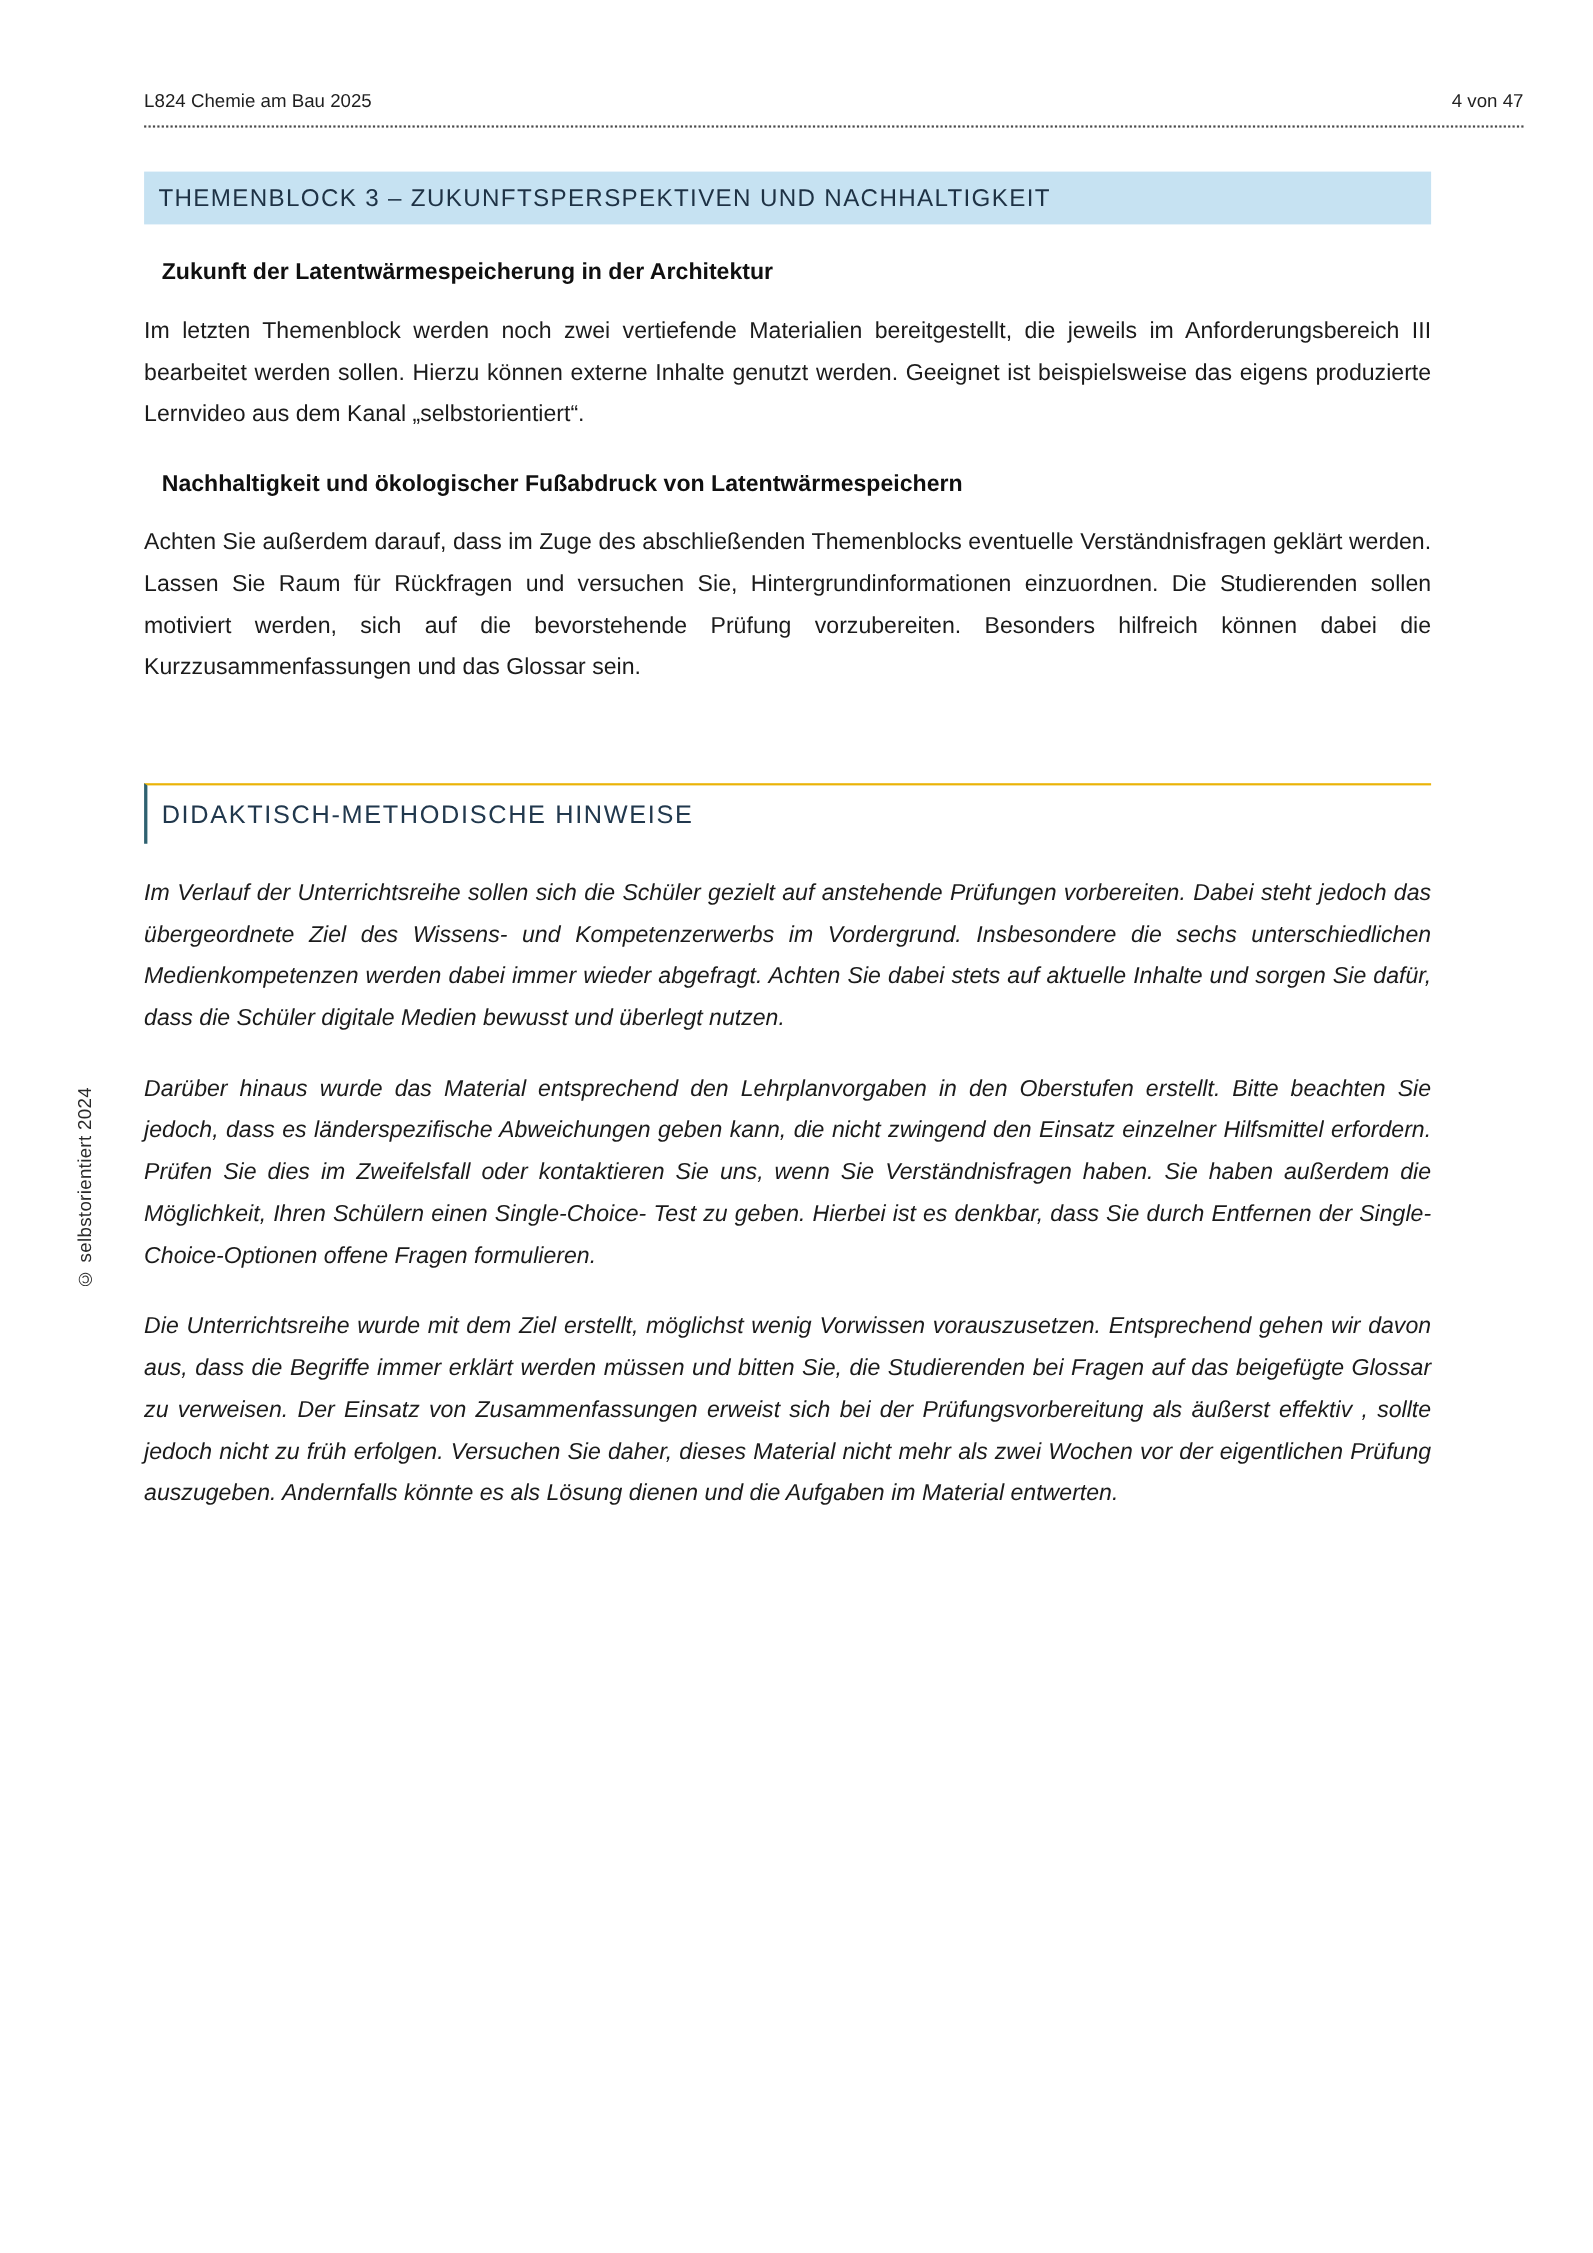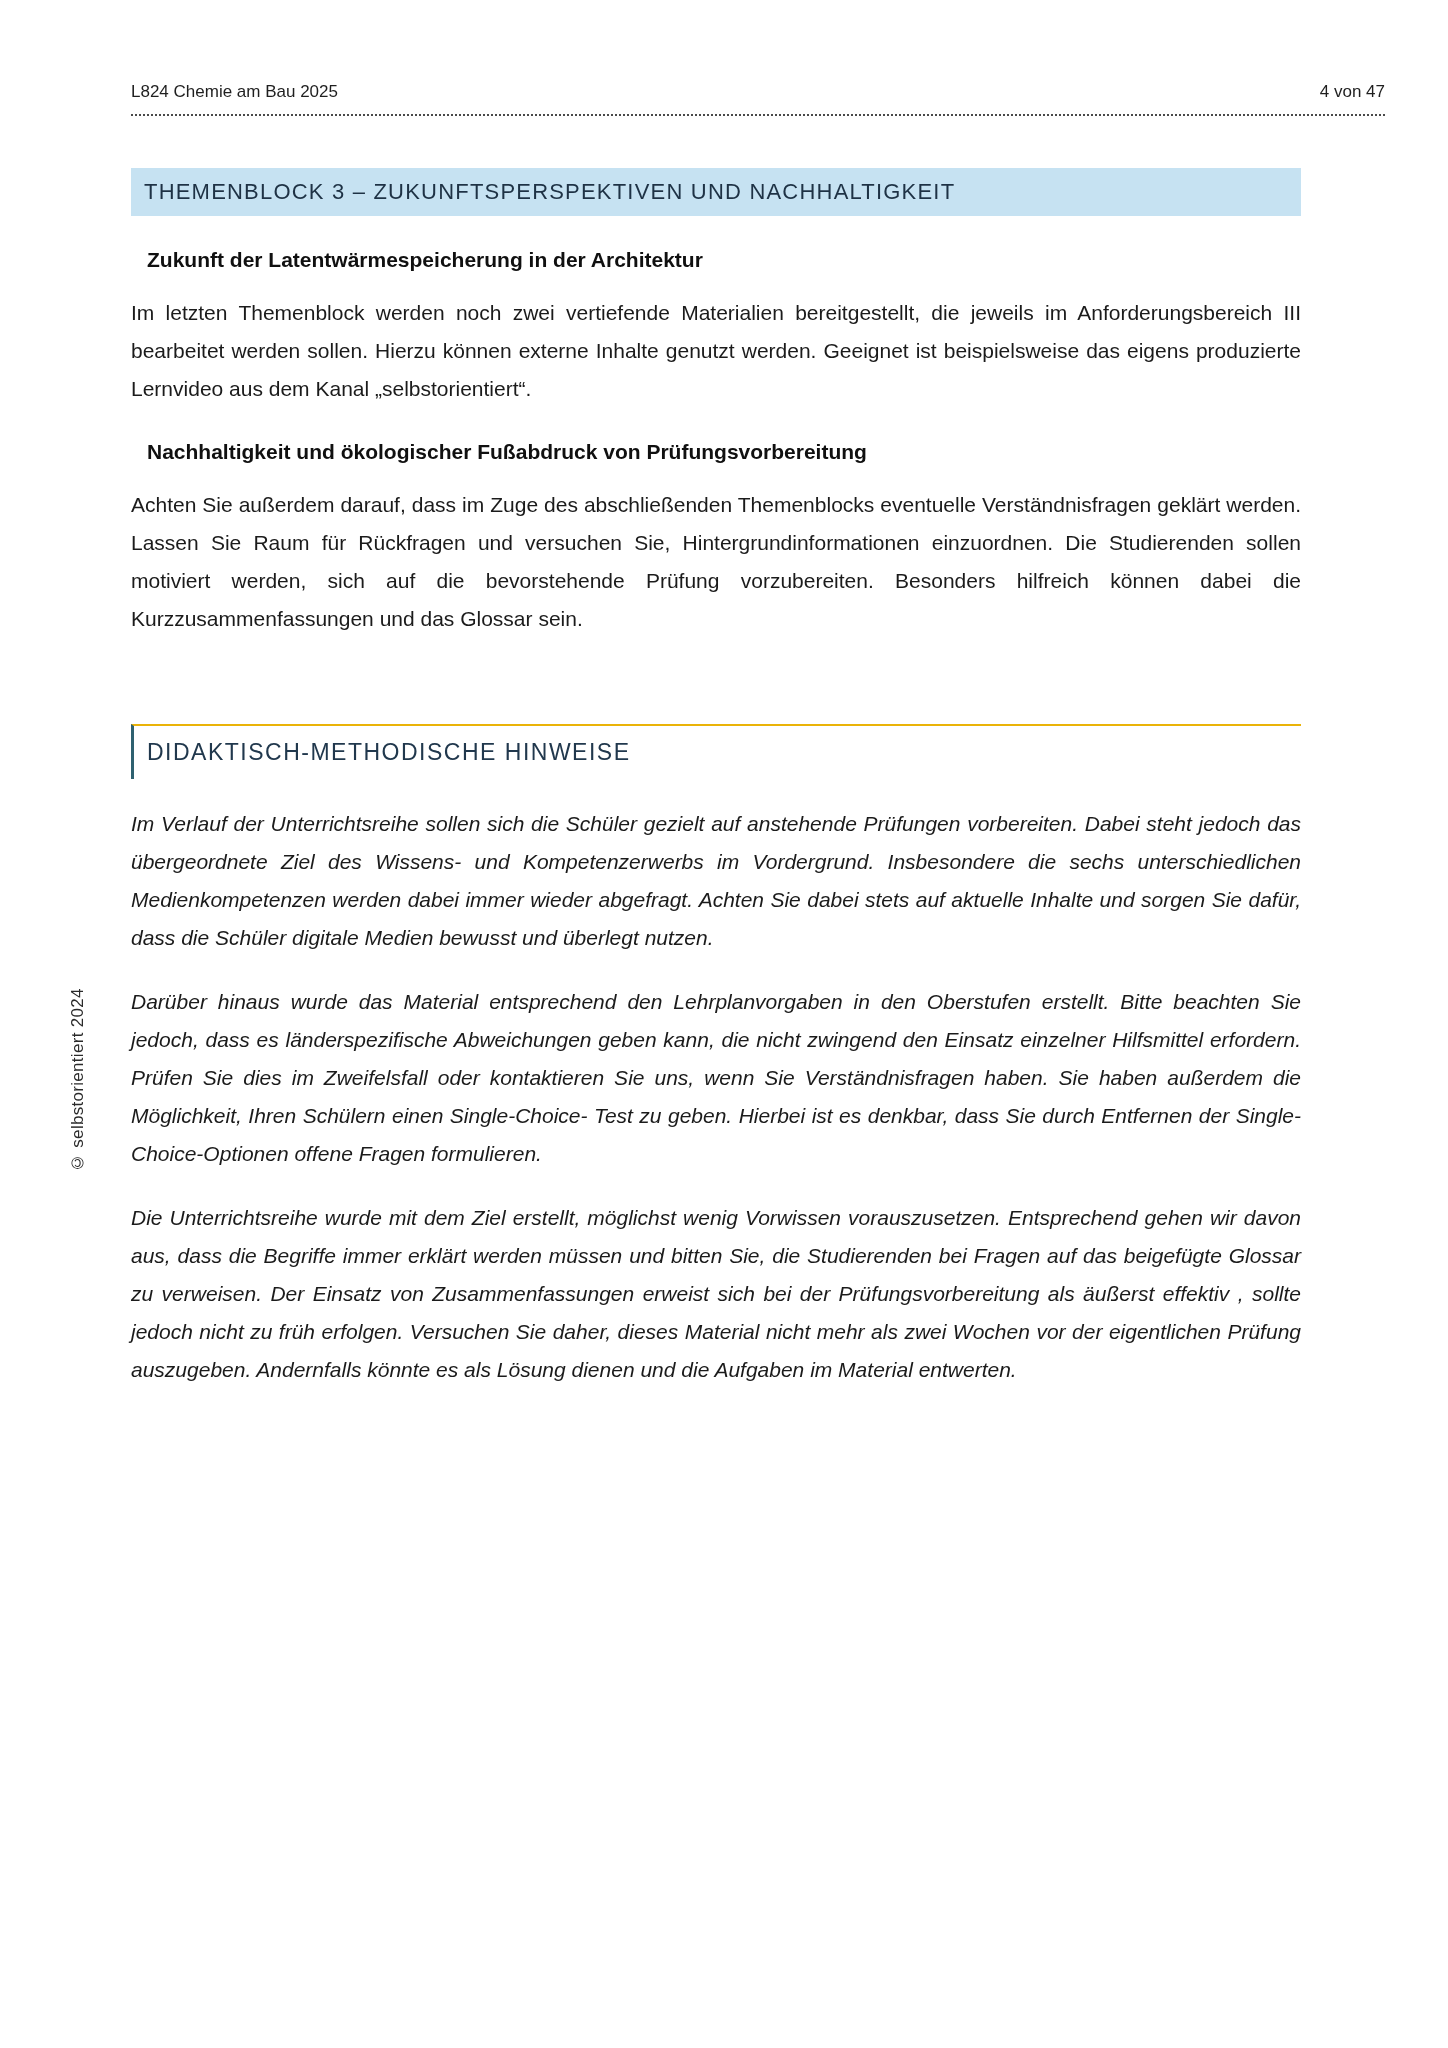--- a/index.html
+++ b/index.html
@@ -26,21 +26,21 @@
     justify-content: space-between;
     align-items: flex-end;
     padding-bottom: 12px;
     border-bottom: 2px dotted #4a4a4a;
     font-size: 17px;
     color: #1f1f1f;
   }
   .content {
     position: absolute;
     left: 131px;
-    top: 168px;
+    top: 156px;
     width: 1170px;
   }
   .block-title {
     background: #c6e2f2;
     color: #1e3245;
     font-size: 22px;
     font-weight: 400;
     letter-spacing: 1.2px;
     padding: 11px 10px 11px 13px;
   }
@@ -97,21 +97,21 @@
   <div class="copyright-vertical">© selbstorientiert 2024</div>
 
   <div class="content">
 
     <div class="block-title">THEMENBLOCK 3 – ZUKUNFTSPERSPEKTIVEN UND NACHHALTIGKEIT</div>
 
     <div class="subheading">Zukunft der Latentwärmespeicherung in der Architektur</div>
 
     <p class="para">Im letzten Themenblock werden noch zwei vertiefende Materialien bereitgestellt, die jeweils im Anforderungsbereich III bearbeitet werden sollen. Hierzu können externe Inhalte genutzt werden. Geeignet ist beispielsweise das eigens produzierte Lernvideo aus dem Kanal „selbstorientiert“.</p>
 
-    <div class="subheading">Nachhaltigkeit und ökologischer Fußabdruck von Prüfungsvorbereitung</div>
+    <div class="subheading">Nachhaltigkeit und ökologischer Fußabdruck von Latentwärmespeichern</div>
 
     <p class="para">Achten Sie außerdem darauf, dass im Zuge des abschließenden Themenblocks eventuelle Verständnisfragen geklärt werden. Lassen Sie Raum für Rückfragen und versuchen Sie, Hintergrundinformationen einzuordnen. Die Studierenden sollen motiviert werden, sich auf die bevorstehende Prüfung vorzubereiten. Besonders hilfreich können dabei die Kurzzusammenfassungen und das Glossar sein.</p>
 
     <div class="section-head">DIDAKTISCH-METHODISCHE HINWEISE</div>
 
     <p class="para spaced">Im Verlauf der Unterrichtsreihe sollen sich die Schüler gezielt auf anstehende Prüfungen vorbereiten. Dabei steht jedoch das übergeordnete Ziel des Wissens- und Kompetenzerwerbs im Vordergrund. Insbesondere die sechs unterschiedlichen Medienkompetenzen werden dabei immer wieder abgefragt. Achten Sie dabei stets auf aktuelle Inhalte und sorgen Sie dafür, dass die Schüler digitale Medien bewusst und überlegt nutzen.</p>
     <p class="para spaced">Darüber hinaus wurde das Material entsprechend den Lehrplanvorgaben in den Oberstufen erstellt. Bitte beachten Sie jedoch, dass es länderspezifische Abweichungen geben kann, die nicht zwingend den Einsatz einzelner Hilfsmittel erfordern. Prüfen Sie dies im Zweifelsfall oder kontaktieren Sie uns, wenn Sie Verständnisfragen haben. Sie haben außerdem die Möglichkeit, Ihren Schülern einen Single-Choice- Test zu geben. Hierbei ist es denkbar, dass Sie durch Entfernen der Single-Choice-Optionen offene Fragen formulieren.</p>
     <p class="para spaced">Die Unterrichtsreihe wurde mit dem Ziel erstellt, möglichst wenig Vorwissen vorauszusetzen. Entsprechend gehen wir davon aus, dass die Begriffe immer erklärt werden müssen und bitten Sie, die Studierenden bei Fragen auf das beigefügte Glossar zu verweisen. Der Einsatz von Zusammenfassungen erweist sich bei der Prüfungsvorbereitung als äußerst effektiv , sollte jedoch nicht zu früh erfolgen. Versuchen Sie daher, dieses Material nicht mehr als zwei Wochen vor der eigentlichen Prüfung auszugeben. Andernfalls könnte es als Lösung dienen und die Aufgaben im Material entwerten.</p>
 
   </div>

